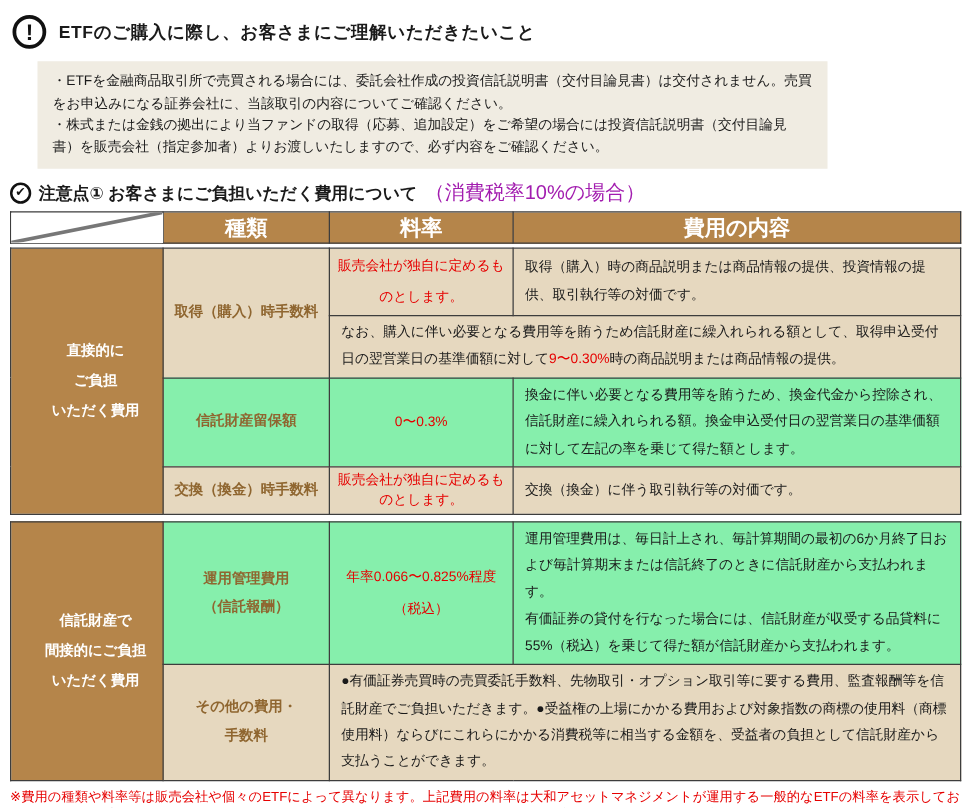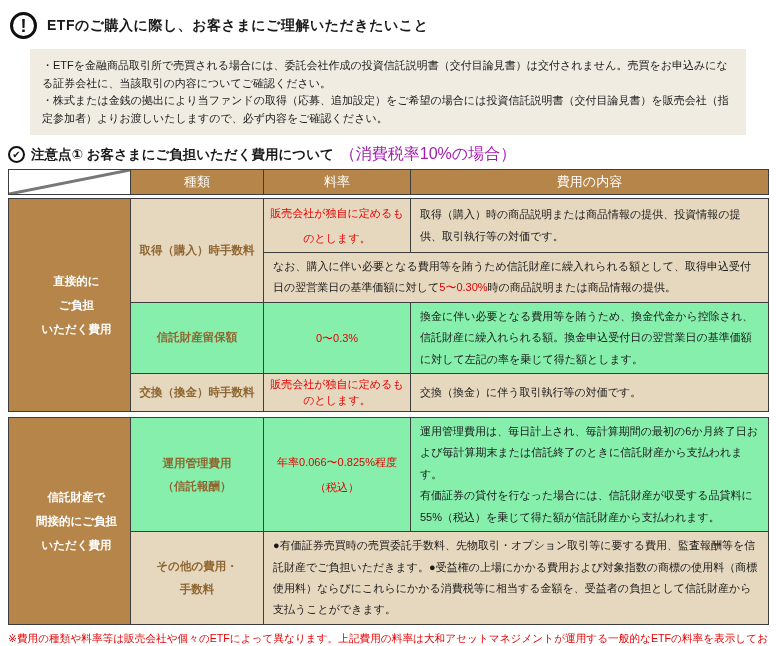--- a/index.html
+++ b/index.html
@@ -16,39 +16,39 @@
   
   .main-header{display:flex;align-items:center;gap:10px;margin:2px 0 10px 2px;}
   .alert-circle{
     width:27px;height:27px;border:3px solid #111;border-radius:50%;
     display:flex;align-items:center;justify-content:center;flex:0 0 auto;
     font-weight:bold;font-size:18px;color:#111;line-height:1;
   }
   .main-title{font-size:14px;font-weight:bold;letter-spacing:.5px;}
   
   .notice-box{
-    background:var(--cream);margin:0 0 9px 22px;width:716px;
+    background:var(--cream);margin:0 0 9px 22px;width:632px;
     padding:8px 12px;font-size:11px;line-height:1.6;
   }
   .notice-box p{white-space:pre-line;}
   
   .sec-heading{display:flex;align-items:center;gap:6px;margin:0 0 4px 0;}
   .check-circle{
     width:17px;height:17px;border:2px solid #111;border-radius:50%;
     display:flex;align-items:center;justify-content:center;flex:0 0 auto;
     font-size:10px;font-weight:bold;color:#111;line-height:1;
   }
   .sec-title{font-size:13.5px;font-weight:bold;}
   .sec-note{font-size:16px;color:#a21caf;font-weight:normal;}
   
   table{border-collapse:collapse;table-layout:fixed;width:760px;font-size:11px;}
   td{border:1px solid var(--border);vertical-align:middle;}
   .t-head{margin-bottom:3px;}
   .t-sec1{margin-bottom:5px;}
-  .hd td{height:25px;background:var(--brown);color:#fff;font-weight:normal;text-align:center;font-size:13px;margin-left:24px;}
+  .hd td{height:25px;background:var(--brown);color:#fff;font-weight:bold;text-align:center;font-size:17px;margin-left:24px;}
   td.diag{background:#fff;position:relative;padding:0;}
   td.diag svg{position:absolute;inset:0;width:100%;height:100%;display:block;}
   td.group{
     background:var(--brown);color:#fff;font-weight:bold;text-align:center;
     font-size:11.5px;line-height:2.1;white-space:pre-line;padding-left:14px;
   }
   td.type{
     color:var(--typebrown);font-weight:bold;text-align:center;
     font-size:11.5px;line-height:2.0;white-space:pre-line;padding:2px 4px;
   }
@@ -115,21 +115,21 @@
       <tr class="r-h46">
     <td class="group" rowspan="4">直接的に
 ご負担
 いただく費用</td>
     <td class="type bg-beige" rowspan="2">取得（購入）時手数料</td>
     <td class="rate bg-beige">販売会社が独自に定めるものとします。</td>
     <td class="content bg-beige">取得（購入）時の商品説明または商品情報の提供、投資情報の提供、取引執行等の対価です。</td>
   </tr>
   <tr class="r-h48">
     <td class="content bg-beige" colspan="2">
-      <span>なお、購入に伴い必要となる費用等を賄うため信託財産に繰入れられる額として、取得申込受付日の翌営業日の基準価額に対して</span><span class="red">5〜0.30%</span><span>時の商品説明または商品情報の提供。</span>
+      <span>なお、購入に伴い必要となる費用等を賄うため信託財産に繰入れられる額として、取得申込受付日の翌営業日の基準価額に対して</span><span class="red">9〜0.30%</span><span>時の商品説明または商品情報の提供。</span>
     </td>
   </tr>
   <tr class="r-h64">
     <td class="type bg-white">信託財産留保額</td>
     <td class="rate bg-white">0〜0.3%</td>
     <td class="content bg-white">換金に伴い必要となる費用等を賄うため、換金代金から控除され、信託財産に繰入れられる額。換金申込受付日の翌営業日の基準価額に対して左記の率を乗じて得た額とします。</td>
   </tr>
   <tr class="r-h36">
     <td class="type bg-beige">交換（換金）時手数料</td>
     <td class="rate tight bg-beige">販売会社が独自に定めるものとします。</td>

